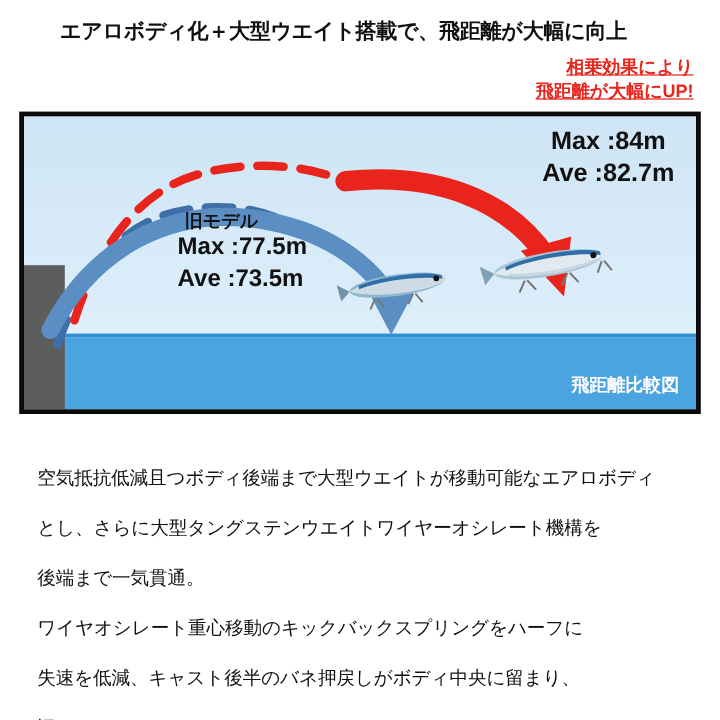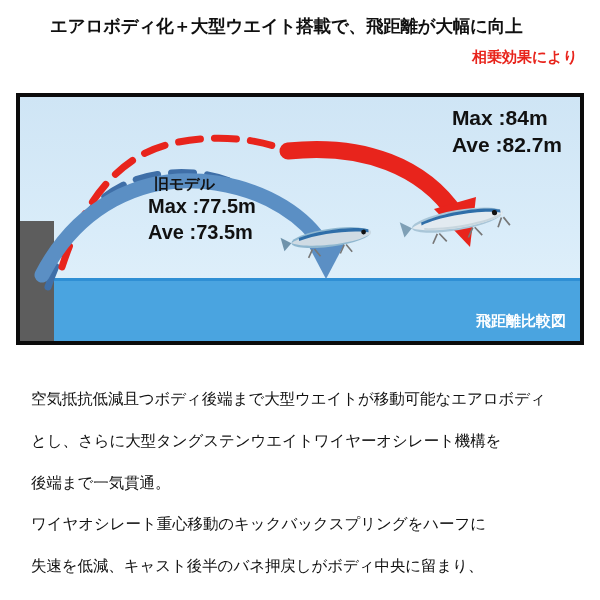--- a/index.html
+++ b/index.html
@@ -37,20 +37,21 @@
   .callout {
     position: absolute;
     right: 22px;
     top: 47px;
     text-align: right;
     color: #e8241c;
     font-weight: bold;
     font-size: 15px;
     line-height: 1.32;
     z-index: 6;
+    text-decoration: underline;
   }
 
   
   .figure {
     position: absolute;
     left: 16px;
     top: 93px;
     width: 568px;
     height: 252px;
     background: #0b0b0b;
@@ -104,21 +105,21 @@
     left: 0; top: 0;
     width: 560px;
     height: 244px;
   }
 
   
   .stat-new {
     position: absolute;
     right: 18px;
     top: 8px;
-    text-align: left;
+    text-align: center;
     color: #111;
     font-weight: bold;
     font-size: 21px;
     line-height: 1.28;
     z-index: 5;
     white-space: nowrap;
   }
   .stat-old {
     position: absolute;
     left: 128px;
@@ -177,20 +178,21 @@
 </style>
 </head>
 <body>
 
 <div class="page">
 
   <div class="headline">エアロボディ化＋大型ウエイト搭載で、飛距離が大幅に向上</div>
 
   <div class="callout">
     <div>相乗効果により</div>
+    <div>飛距離が大幅にUP!</div>
   </div>
 
   <div class="figure">
     <div class="fig-inner">
       <div class="sky"></div>
       <div class="sea-top"></div>
       <div class="sea"></div>
       <div class="pier"></div>
 
       <svg class="fig-svg" viewBox="0 0 560 244">

